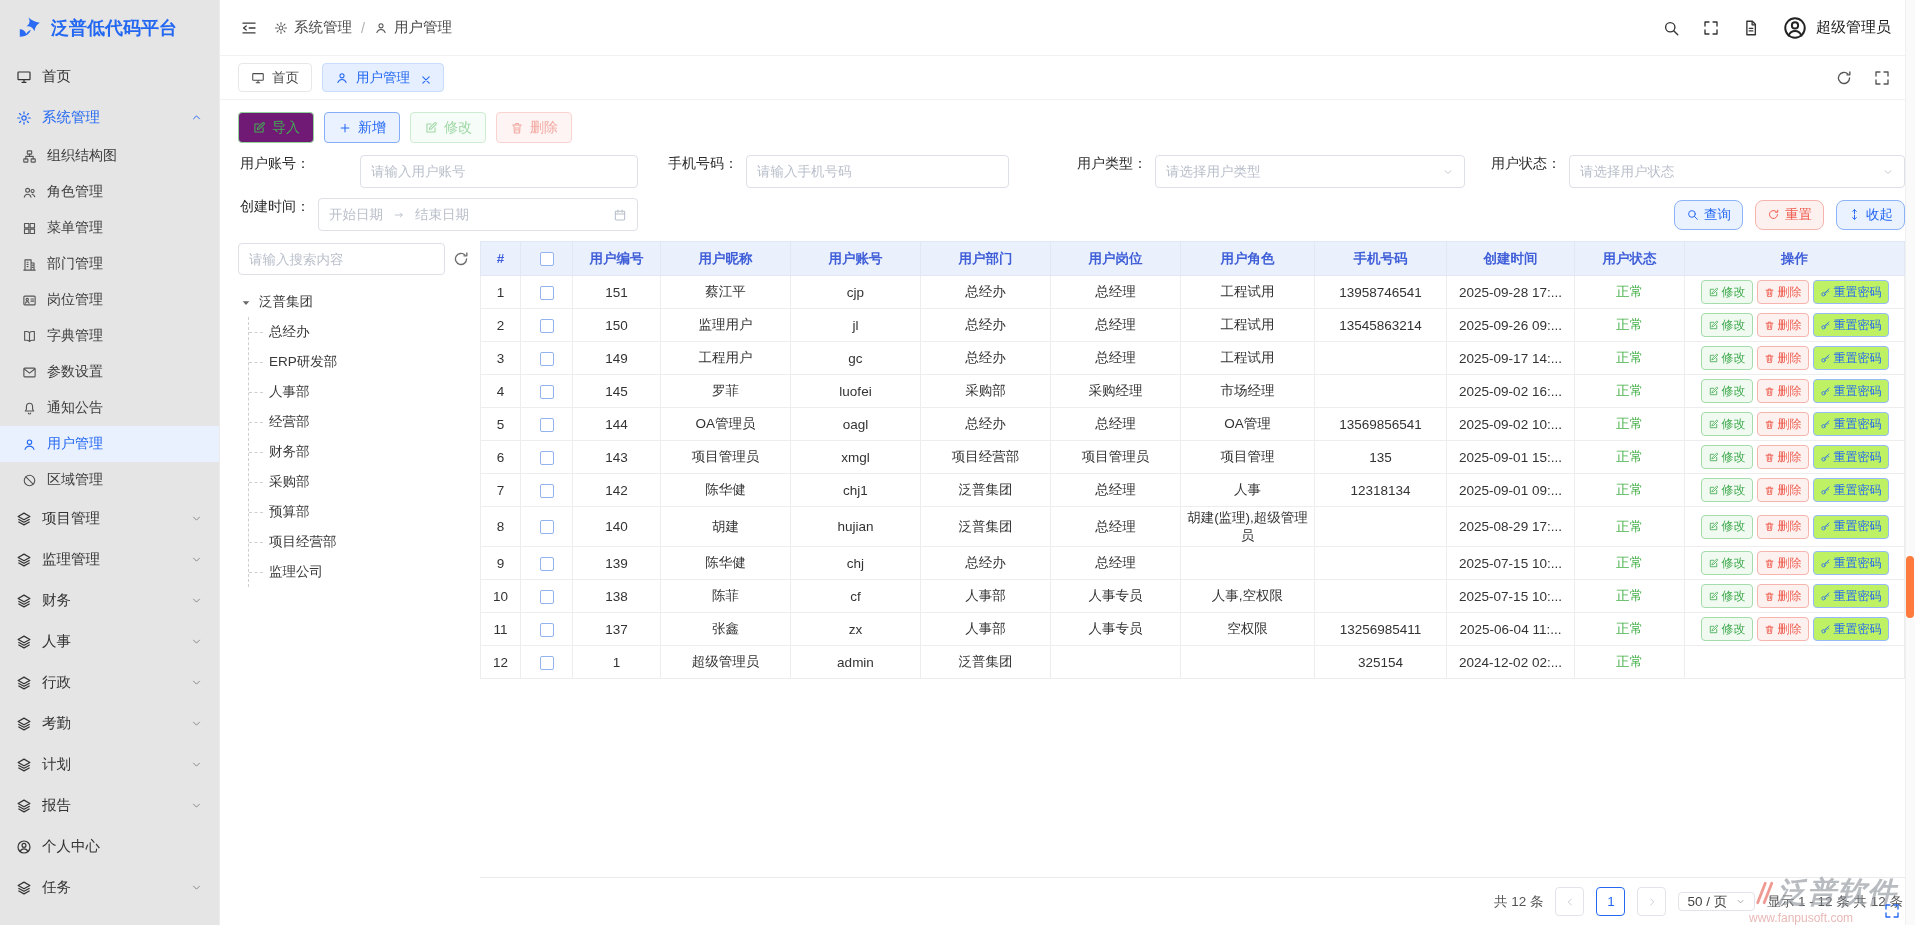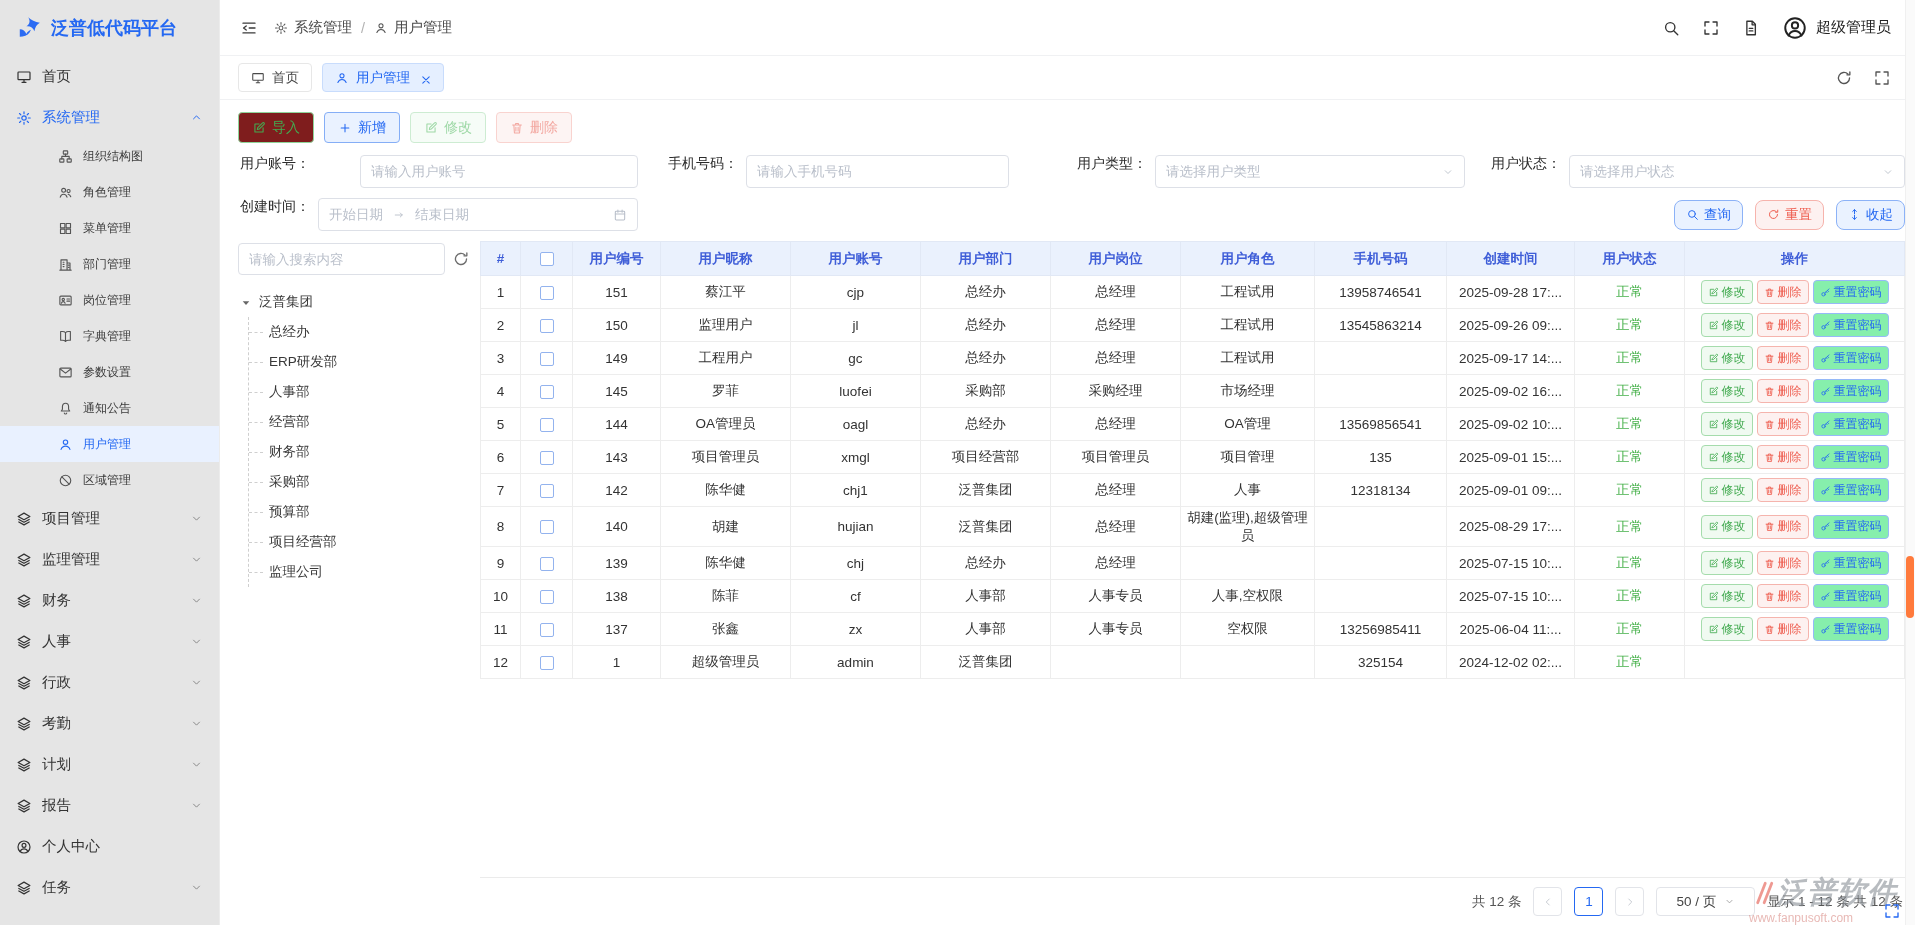--- a/index.html
+++ b/index.html
@@ -18,21 +18,21 @@
 
   
   .sidebar{width:220px;flex:none;border-right:1px solid #ececec;background:#e5e5e5;display:flex;flex-direction:column;overflow:hidden}
   .logo{height:56px;flex:none;display:flex;align-items:center;gap:9px;padding:0 16px}
   .logo-text{color:#2468f2;font-size:18px;font-weight:bold;white-space:nowrap}
   .menu{flex:1;overflow:hidden}
   .menu-item{display:flex;align-items:center;gap:10px;height:41px;padding:0 16px;cursor:pointer;color:#333;font-size:14.5px;white-space:nowrap}
   .menu-item .chev{margin-left:auto;width:13px;height:13px;color:#888}
   .menu-item.active{color:#2468f2}
   .menu-item.active .chev{color:#2468f2}
-  .menu-item.sub{height:36px;padding-left:58px;font-size:12px;color:#3c3c3c}
+  .menu-item.sub{height:36px;padding-left:22px;font-size:14px;color:#3c3c3c}
   .menu-item.sub .ic{width:15px;height:15px;color:#555}
   .menu-item.selected{background:#e9f1ff;color:#2468f2}
   .menu-item.selected .ic{color:#2468f2}
 
   
   .main{flex:1;display:flex;flex-direction:column;min-width:0}
   .topbar{height:56px;flex:none;display:flex;align-items:center;gap:16px;padding:0 24px 0 20px;border-bottom:1px solid #f0f1f3}
   .collapse-btn{color:#3a3a3a;display:flex;align-items:center}
   .breadcrumb{display:flex;align-items:center;gap:9px;color:#4a4a4a;font-size:14.5px}
   .crumb{display:flex;align-items:center;gap:6px}
@@ -48,21 +48,21 @@
   .tab.active{background:#e5efff;border-color:#c8dcfc;color:#2468f2}
   .tab .tab-close{width:12px;height:12px;margin-left:2px}
   .tab-tools{margin-left:auto;display:flex;align-items:center;gap:20px;color:#555}
 
   .content{flex:1;display:flex;flex-direction:column;min-height:0;padding:10px 10px 0 14px}
 
   
   .toolbar{display:flex;gap:10px;margin:2px 0 12px 4px}
   .btn{display:inline-flex;align-items:center;gap:6px;height:31px;padding:0 13px;border-radius:4px;font-size:14px;border:1px solid transparent;background:#fff;white-space:nowrap}
   .btn .ic{width:14px;height:14px}
-  .btn-import{color:#43ab51;border-color:#8fd49a;background:#7f1d1d}
+  .btn-import{color:#43ab51;border-color:#8fd49a;background:#701a75}
   .btn-add{color:#2468f2;border-color:#85aef6;background:#eaf2ff}
   .btn-edit{color:#9ed8a6;border-color:#cdecd2;background:#f6fcf7;cursor:not-allowed}
   .btn-del{color:#f3a8a1;border-color:#f9d3cf;background:#fdf4f3;cursor:not-allowed}
 
   
   .filters{display:flex;flex-direction:column;gap:10px;margin-bottom:10px}
   .frow{display:flex;align-items:center;padding-left:4px}
   .fgroup{display:flex;align-items:flex-start;flex:none}
   .flabel{width:80px;flex:none;text-align:right;padding-right:8px;color:#2b2b2b;font-weight:500;white-space:nowrap}
   .finput,.fselect,.frange{height:33px;border:1px solid #dde0e7;border-radius:4px;background:#fff;font-size:13.5px}
@@ -97,28 +97,28 @@
   table.data th{background:#eaf1fd;color:#3f5ed8;font-weight:bold;height:34px;border:1px solid #e1e8f5;padding:2px 4px;white-space:nowrap}
   table.data td{border:1px solid #ededed;height:33px;text-align:center;padding:2px 4px;color:#333;white-space:nowrap;overflow:hidden;text-overflow:ellipsis}
   table.data td.wrap{white-space:normal;line-height:1.3}
   .cb{display:inline-block;width:14px;height:14px;border:1px solid #93b3ee;border-radius:2px;background:#fff;vertical-align:middle;cursor:pointer}
   .status-ok{color:#47b14b}
   .acts{display:flex;gap:4px;justify-content:center;align-items:center}
   .abtn{display:inline-flex;align-items:center;gap:3px;height:24px;padding:0 6px;border-radius:4px;font-size:12px;border:1px solid;white-space:nowrap}
   .abtn .ic{width:11px;height:11px}
   .abtn.g{color:#43ab51;border-color:#a5dcac;background:#f0faf1}
   .abtn.r{color:#ee5b4d;border-color:#f5b4ad;background:#fdf1f0}
-  .abtn.b{color:#2468f2;border-color:#96b9f8;background:#86efac}
+  .abtn.b{color:#2468f2;border-color:#96b9f8;background:#bef264}
 
   .tbl-spacer{flex:1}
   .pagination{flex:none;height:48px;display:flex;align-items:center;justify-content:flex-end;gap:12px;font-size:13.5px;color:#555;border-top:1px solid #ebebeb;padding-right:2px}
   .pg-btn{width:29px;height:29px;border:1px solid #e2e4e9;border-radius:4px;display:flex;align-items:center;justify-content:center;color:#c2c6cd;background:#fff}
   .pg-btn .ic{width:12px;height:12px}
   .pg-btn.current{color:#2468f2;border-color:#2468f2;font-size:13.5px}
-  .pg-size{height:29px;border:1px solid #e2e4e9;border-radius:4px;display:flex;align-items:center;gap:8px;padding:0 19px;color:#444;cursor:pointer}
+  .pg-size{height:19px;border:1px solid #e2e4e9;border-radius:4px;display:flex;align-items:center;gap:8px;padding:0 8px;color:#444;cursor:pointer}
   .pg-size .ic{width:11px;height:11px;color:#999}
   .pg-summary{color:#555}
 
   
   .watermark{position:absolute;right:18px;bottom:0;z-index:6;opacity:.6;pointer-events:none;text-align:left}
   .wm-top{display:flex;align-items:center;justify-content:flex-end;gap:2px}
   .wm-name{font-size:29px;font-weight:bold;font-style:italic;color:#8a9097;letter-spacing:1px}
   .wm-url{font-size:12px;color:#d98a84;margin-top:-2px}
   .scroll-track{position:absolute;right:0;top:0;bottom:0;width:10px;background:#fafafa;border-left:1px solid #f0f0f0;z-index:8}
   .scroll-thumb{position:absolute;right:1px;top:556px;width:8px;height:62px;border-radius:4px;background:#ff7a3c;cursor:grab}

